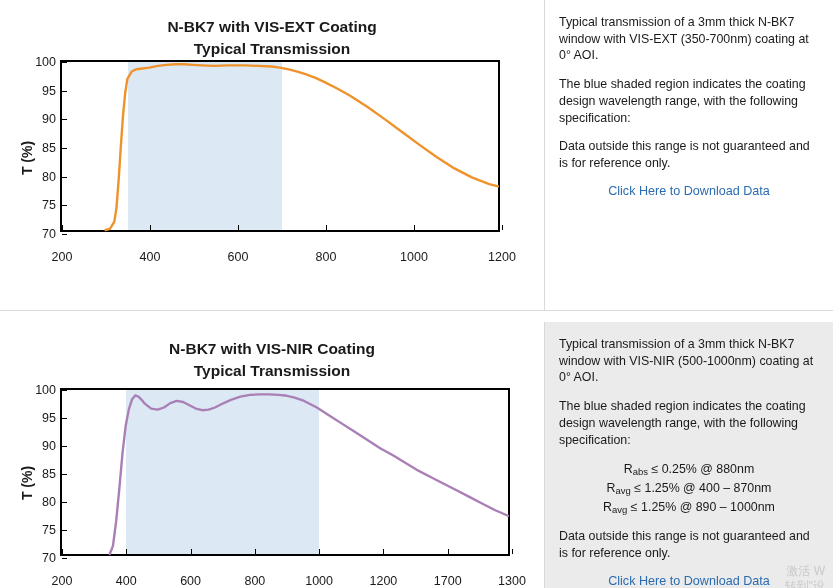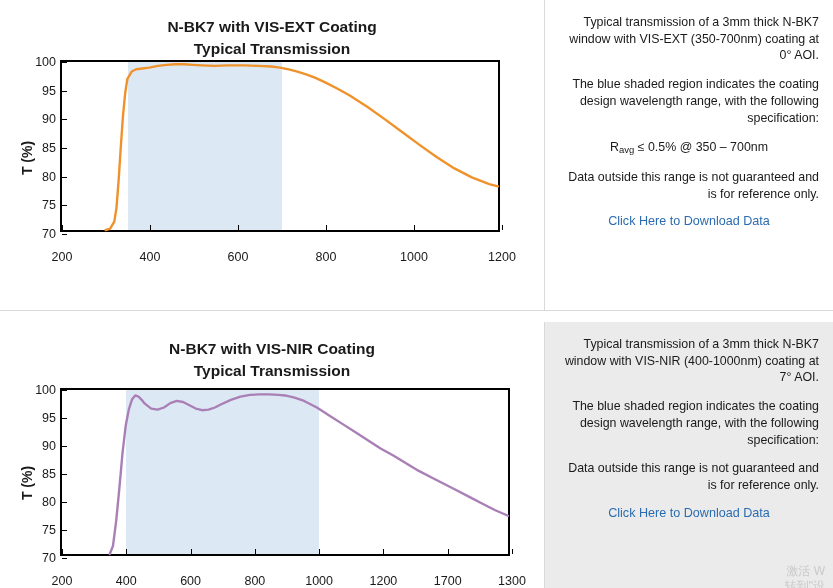--- a/index.html
+++ b/index.html
@@ -117,21 +117,21 @@
   }
   .tickmark-x {
     position: absolute;
     bottom: 0; height: 5px; width: 0;
     border-left: 1.5px solid #000;
   }
 
   svg.curve { position: absolute; left: 0; top: 0; width: 100%; height: 100%; overflow: visible; }
 
   .info-p {
-    text-align: right;
+    text-align: left;
     font-size: 12.4px;
     line-height: 1.35;
     color: #1a1a1a;
     margin: 0 0 12px 0;
   }
   .spec-line {
     text-align: center;
     font-size: 12.4px;
     line-height: 1.5;
     color: #1a1a1a;
@@ -212,23 +212,20 @@
           </svg>
         </div>
 
         <div class="xlabel" id="xlabel-1">Wavelength (nm)</div>
       </div>
     </div>
 
     <div class="info-cell white">
       <p class="info-p">Typical transmission of a 3mm thick N-BK7 window with VIS-EXT (350-700nm) coating at 0° AOI.</p>
       <p class="info-p">The blue shaded region indicates the coating design wavelength range, with the following specification:</p>
-      <div class="spec-block">
-        <p class="spec-line">R<sub>avg</sub> ≤ 0.5% @ 350 – 700nm</p>
-      </div>
       <p class="info-p">Data outside this range is not guaranteed and is for reference only.</p>
       <a class="dl-link" href="#">Click Here to Download Data</a>
     </div>
   </div>
 
   <div class="row" id="row-vis-nir">
 
     <div class="chart-cell">
       <div class="chart-title">
         <span>N-BK7 with VIS-NIR Coating</span>
@@ -275,22 +272,27 @@
 
           <svg class="curve" id="curve-2" viewBox="0 0 450 168" preserveAspectRatio="none">
             <polyline id="poly-2" fill="none" stroke="#a97fb5" stroke-width="2.4" stroke-linejoin="round" stroke-linecap="round" points="48.21,168.00 51.43,159.60 54.64,134.40 57.86,100.80 61.07,64.40 64.29,36.40 67.50,19.60 70.71,9.52 73.93,5.60 77.14,6.72 80.36,10.08 83.57,14.00 90.00,19.04 96.43,20.16 102.86,17.92 109.29,13.44 115.71,11.20 122.14,12.32 128.57,15.68 135.00,19.04 141.43,20.72 147.86,20.16 154.29,17.92 160.71,14.56 170.36,10.08 180.00,6.72 189.64,5.04 199.29,4.48 208.93,4.48 218.57,5.04 225.00,5.60 234.64,7.84 244.29,11.20 257.14,17.92 270.00,26.32 282.86,34.72 295.71,43.12 308.57,51.52 321.43,59.92 334.29,67.20 347.14,75.04 360.00,82.88 372.86,89.60 385.71,96.32 398.57,103.04 411.43,109.76 424.29,116.48 437.14,123.20 450.00,128.80"></polyline>
           </svg>
         </div>
 
       </div>
     </div>
 
     <div class="info-cell gray">
-      <p class="info-p">Typical transmission of a 3mm thick N-BK7 window with VIS-NIR (400-1000nm) coating at 7° AOI.</p>
+      <p class="info-p">Typical transmission of a 3mm thick N-BK7 window with VIS-NIR (500-1000nm) coating at 0° AOI.</p>
       <p class="info-p">The blue shaded region indicates the coating design wavelength range, with the following specification:</p>
+      <div class="spec-block">
+        <p class="spec-line">R<sub>abs</sub> ≤ 0.25% @ 880nm</p>
+        <p class="spec-line">R<sub>avg</sub> ≤ 1.25% @ 400 – 870nm</p>
+        <p class="spec-line">R<sub>avg</sub> ≤ 1.25% @ 890 – 1000nm</p>
+      </div>
       <p class="info-p">Data outside this range is not guaranteed and is for reference only.</p>
       <a class="dl-link" href="#">Click Here to Download Data</a>
 
       <div class="watermark">
         <div>激活 W</div>
         <div>转到"设</div>
       </div>
     </div>
   </div>
 

